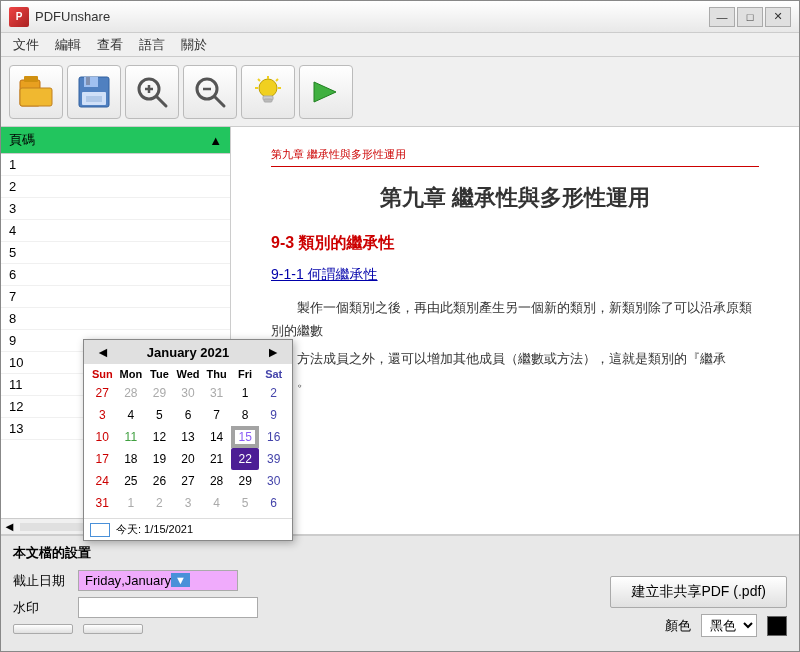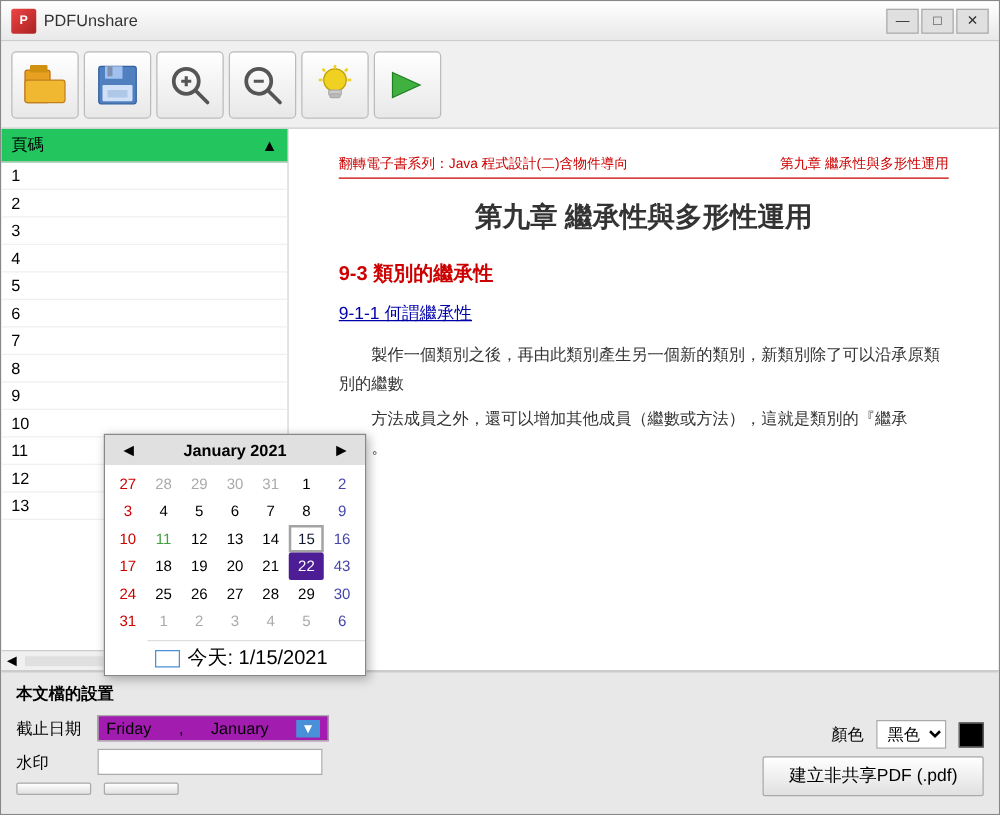--- a/index.html
+++ b/index.html
@@ -194,27 +194,27 @@
       display: flex;
       align-items: center;
       gap: 10px;
       margin-bottom: 6px;
     }
     .label {
       font-size: 13px;
       min-width: 55px;
     }
     .date-input {
-      background: #a21caf;
+      background: #f0abfc;
       border: 1px solid #aaa;
       padding: 2px 6px;
       font-size: 13px;
       display: flex;
-      align-items: center;
-      gap: 22px;
+      align-items: flex-start;
+      gap: 0;
       cursor: pointer;
       position: relative;
     }
     .date-dropdown-btn {
       background: #4a90d9;
       color: white;
       border: none;
       padding: 1px 4px;
       cursor: pointer;
       font-size: 11px;
@@ -296,32 +296,31 @@
     .cal-cell {
       padding: 2px 0;
       font-size: 12px;
       cursor: pointer;
       height: 22px;
       display: flex;
       align-items: center;
       justify-content: center;
     }
     .cal-cell.other-month { color: #aaa; }
-    .cal-cell.today { border: 2px solid #a3a3a3; color: #0f172a; }
+    .cal-cell.today { border: 4px solid #a3a3a3; color: #8b5cf6; }
     .cal-cell.selected { background: #4c1d95; color: white; border-radius: 2px; }
     .cal-cell.sun { color: #c00; }
     .cal-cell.sat { color: #44a; }
     .cal-footer {
       border-top: 1px solid #ddd;
       padding: 3px 6px;
-      font-size: 16px;
+      font-size: 11px;
       display: flex;
       align-items: center;
       gap: 6px;
-      margin-left: 34px;
     }
     .today-swatch {
       width: 20px;
       height: 14px;
       border: 1px solid #4a90d9;
       display: inline-block;
     }
     
     .sidebar-scroll::-webkit-scrollbar { width: 16px; }
     .sidebar-scroll::-webkit-scrollbar-thumb { background: #c0c0c0; border: 1px solid #aaa; }
@@ -338,20 +337,27 @@
   <div class="title-bar">
     <div class="title-bar-icon">P</div>
     <span class="title-bar-text">PDFUnshare</span>
     <div class="title-bar-controls">
       <div class="title-btn">—</div>
       <div class="title-btn">□</div>
       <div class="title-btn close">✕</div>
     </div>
   </div>
 
+  <div class="menu-bar">
+    <span class="menu-item">文件</span>
+    <span class="menu-item">編輯</span>
+    <span class="menu-item">查看</span>
+    <span class="menu-item">語言</span>
+    <span class="menu-item">關於</span>
+  </div>
 
   <div class="toolbar">
     <div class="tool-btn" style="font-size:32px;">
       <svg width="40" height="40" viewBox="0 0 40 40">
         <rect x="4" y="8" width="20" height="26" rx="2" fill="#e8a020" stroke="#c07010" stroke-width="1"></rect>
         <rect x="8" y="4" width="14" height="6" rx="1" fill="#d09010"></rect>
         <rect x="4" y="16" width="32" height="18" rx="2" fill="#f0b830" stroke="#c08020" stroke-width="1"></rect>
       </svg>
     </div>
     <div class="tool-btn">
@@ -423,21 +429,20 @@
       </div>
       <div class="sidebar-hscroll">
         <span style="cursor:pointer;padding:0 2px;">◄</span>
         <div style="flex:1;height:8px;background:#e0e0e0;margin:0 2px;"></div>
         <span style="cursor:pointer;padding:0 2px;">►</span>
       </div>
     </div>
 
     <div class="content-area">
       <div class="content-header-line">
-        <span>翻轉電子書系列：Java 程式設計(二)含物件導向</span>
         <span>第九章 繼承性與多形性運用</span>
       </div>
       <div class="content-title">第九章  繼承性與多形性運用</div>
       <div class="content-section">9-3 類別的繼承性</div>
       <div class="content-subsection">9-1-1 何謂繼承性</div>
       <div class="content-body">
         <p style="text-indent:2em;">製作一個類別之後，再由此類別產生另一個新的類別，新類別除了可以沿承原類別的繼數</p>
         <p style="text-indent:2em;margin-top:4px;">方法成員之外，還可以增加其他成員（繼數或方法），這就是類別的『繼承性』。</p>
       </div>
     </div>
@@ -459,40 +464,49 @@
         <div class="bottom-row">
           <span class="label">水印</span>
           <input type="text" style="flex: 1 1 0%; max-width: 180px; border: 1px solid rgb(170, 170, 170); padding: 2px 4px; font-size: 13px;">
         </div>
         <div class="bottom-row" style="margin-top:6px;">
           <button class="action-btn" style="min-width:60px;"></button>
           <button class="action-btn" style="min-width:60px;"></button>
         </div>
       </div>
       <div style="flex:1;">
+        <div class="bottom-row" style="justify-content:flex-end;margin-top:6px;">
+          <button class="build-btn">建立非共享PDF (.pdf)</button>
+        </div>
         <div class="bottom-row" style="justify-content:flex-end;margin-top:4px;">
           <span>顏色</span>
           <select class="color-select">
             <option>黑色</option>
           </select>
           <div class="color-swatch"></div>
         </div>
-        <div class="bottom-row" style="justify-content:flex-end;margin-top:6px;">
-          <button class="build-btn">建立非共享PDF (.pdf)</button>
-        </div>
       </div>
     </div>
 
     <div class="calendar-popup">
       <div class="cal-nav">
         <button class="cal-nav-btn">◄</button>
         <span>January 2021</span>
         <button class="cal-nav-btn">►</button>
       </div>
       <div class="cal-grid">
+        <div class="cal-days-header">
+          <span style="color:#c00;">Sun</span>
+          <span>Mon</span>
+          <span>Tue</span>
+          <span>Wed</span>
+          <span>Thu</span>
+          <span>Fri</span>
+          <span style="color:#44a;">Sat</span>
+        </div>
 
         <div class="cal-row">
           <div class="cal-cell other-month sun">27</div>
           <div class="cal-cell other-month">28</div>
           <div class="cal-cell other-month">29</div>
           <div class="cal-cell other-month">30</div>
           <div class="cal-cell other-month">31</div>
           <div class="cal-cell">1</div>
           <div class="cal-cell sat">2</div>
         </div>
@@ -517,21 +531,21 @@
           <div class="cal-cell sat">16</div>
         </div>
 
         <div class="cal-row">
           <div class="cal-cell sun">17</div>
           <div class="cal-cell">18</div>
           <div class="cal-cell">19</div>
           <div class="cal-cell">20</div>
           <div class="cal-cell">21</div>
           <div class="cal-cell selected">22</div>
-          <div class="cal-cell sat">43</div>
+          <div class="cal-cell sat">39</div>
         </div>
 
         <div class="cal-row">
           <div class="cal-cell sun">24</div>
           <div class="cal-cell">25</div>
           <div class="cal-cell">26</div>
           <div class="cal-cell">27</div>
           <div class="cal-cell">28</div>
           <div class="cal-cell">29</div>
           <div class="cal-cell sat">30</div>

